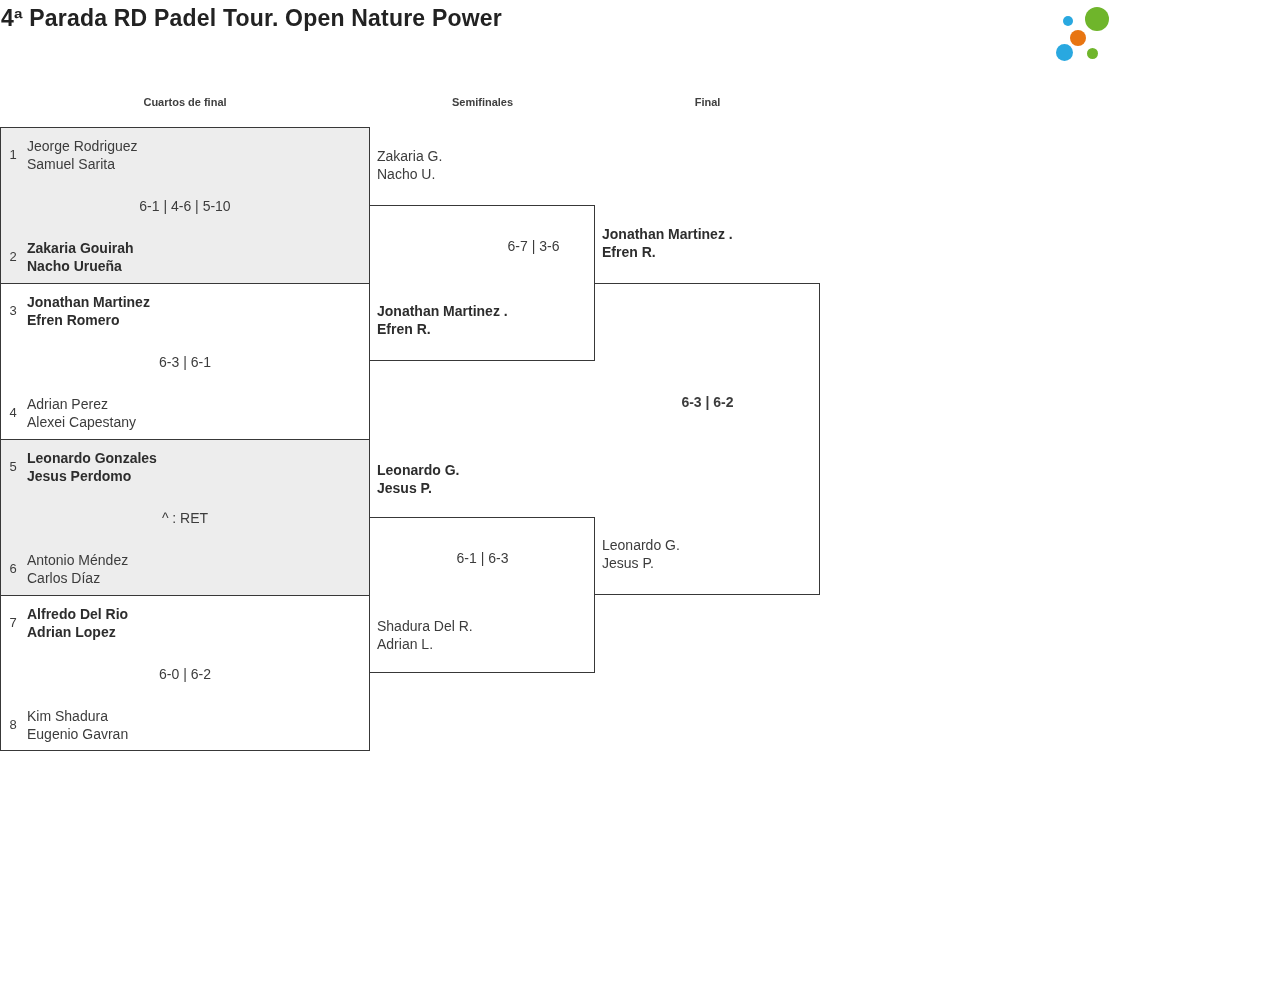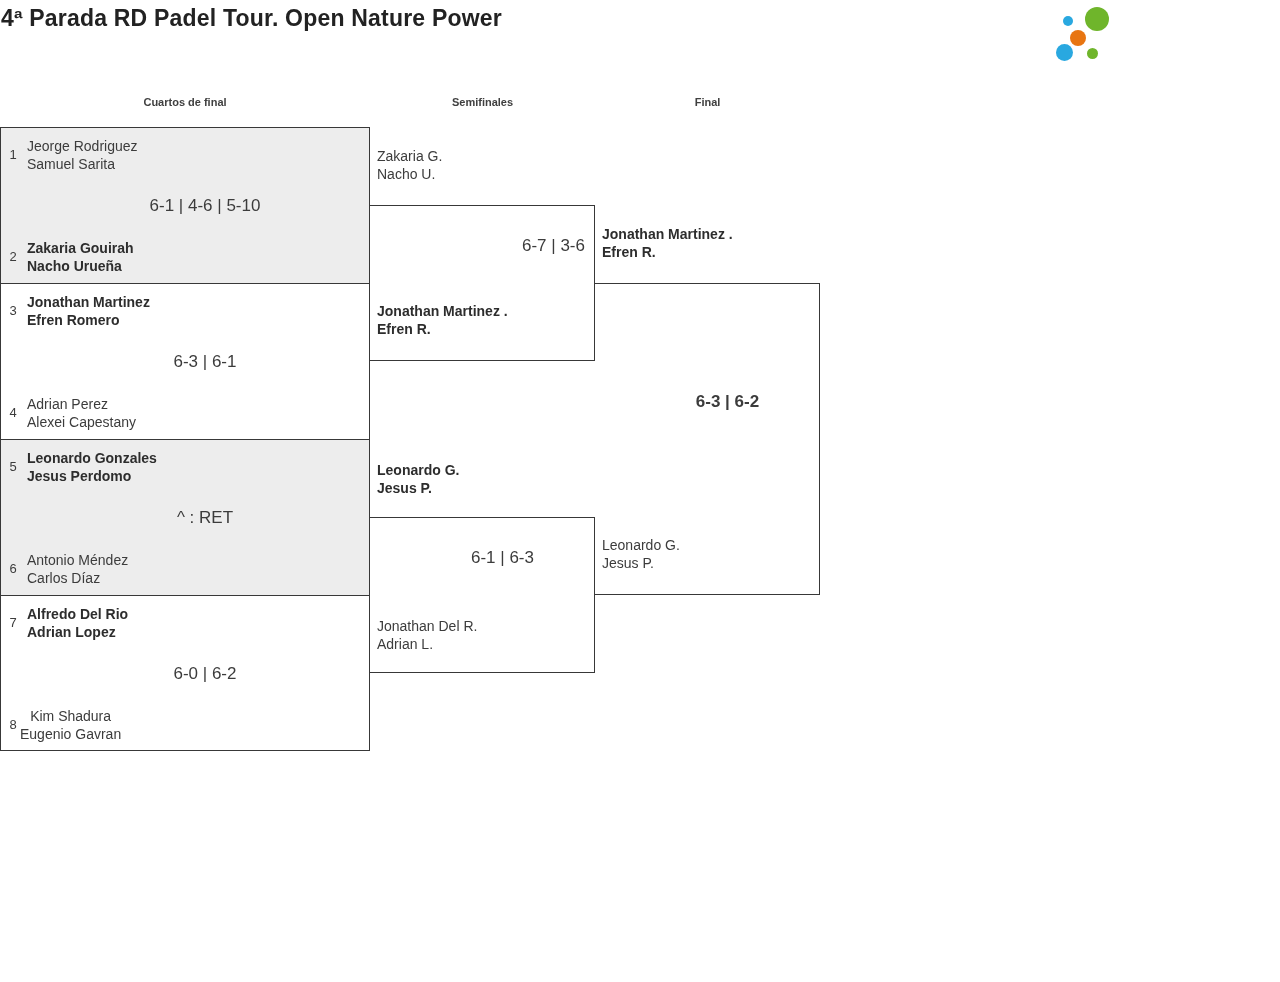--- a/index.html
+++ b/index.html
@@ -27,23 +27,22 @@
   .team{
     font-size:14px;line-height:18px;color:#3c3c3c;
     white-space:nowrap;
   }
   .team.winner{font-weight:bold;color:#2d2d2d;}
   .seed{
     font-size:13px;line-height:18px;color:#3c3c3c;
     width:16px;text-align:center;
   }
   .score{
-    font-size:17px;line-height:16px;color:#3c3c3c;
+    font-size:14px;line-height:16px;color:#3c3c3c;
     text-align:center;
-    margin-left:20px;
   }
   
   .logo-dot{position:absolute;border-radius:50%;}
   .logo-text{
     position:absolute;left:1110px;top:12px;
     font-size:47px;line-height:50px;font-weight:bold;
     color:#6fb52b;letter-spacing:-1px;
   }
 </style>
 </head>
@@ -110,21 +109,21 @@
     <div>Carlos Díaz</div>
   </div>
 
   <div class="abs seed" style="left:5px;top:614px;">7</div>
   <div class="abs team winner" style="left:27px;top:605px;">
     <div>Alfredo Del Rio</div>
     <div>Adrian Lopez</div>
   </div>
   <div class="abs score" style="left:0;top:666px;width:370px;">6-0 | 6-2</div>
   <div class="abs seed" style="left:5px;top:716px;">8</div>
-  <div class="abs team" style="left:20px;top:707px;text-align:center;">
+  <div class="abs team" style="left:27px;top:707px;">
     <div>Kim Shadura</div>
     <div>Eugenio Gavran</div>
   </div>
 
   <div class="box" style="left:369px;top:205px;width:226px;height:156px;"></div>
   <div class="box" style="left:369px;top:517px;width:226px;height:156px;"></div>
 
   <div class="abs team" style="left:377px;top:147px;">
     <div>Zakaria G.</div>
     <div>Nacho U.</div>
@@ -134,21 +133,21 @@
     <div>Jonathan Martinez .</div>
     <div>Efren R.</div>
   </div>
 
   <div class="abs team winner" style="left:377px;top:461px;">
     <div>Leonardo G.</div>
     <div>Jesus P.</div>
   </div>
   <div class="abs score" style="left:370px;top:550px;width:225px;">6-1 | 6-3</div>
   <div class="abs team" style="left:377px;top:617px;">
-    <div>Jonathan Del R.</div>
+    <div>Shadura Del R.</div>
     <div>Adrian L.</div>
   </div>
 
   <div class="box" style="left:594px;top:283px;width:226px;height:312px;border-left:none;"></div>
 
   <div class="abs team winner" style="left:602px;top:225px;">
     <div>Jonathan Martinez .</div>
     <div>Efren R.</div>
   </div>
   <div class="abs score" style="left:595px;top:394px;width:225px;font-weight:bold;">6-3 | 6-2</div>

